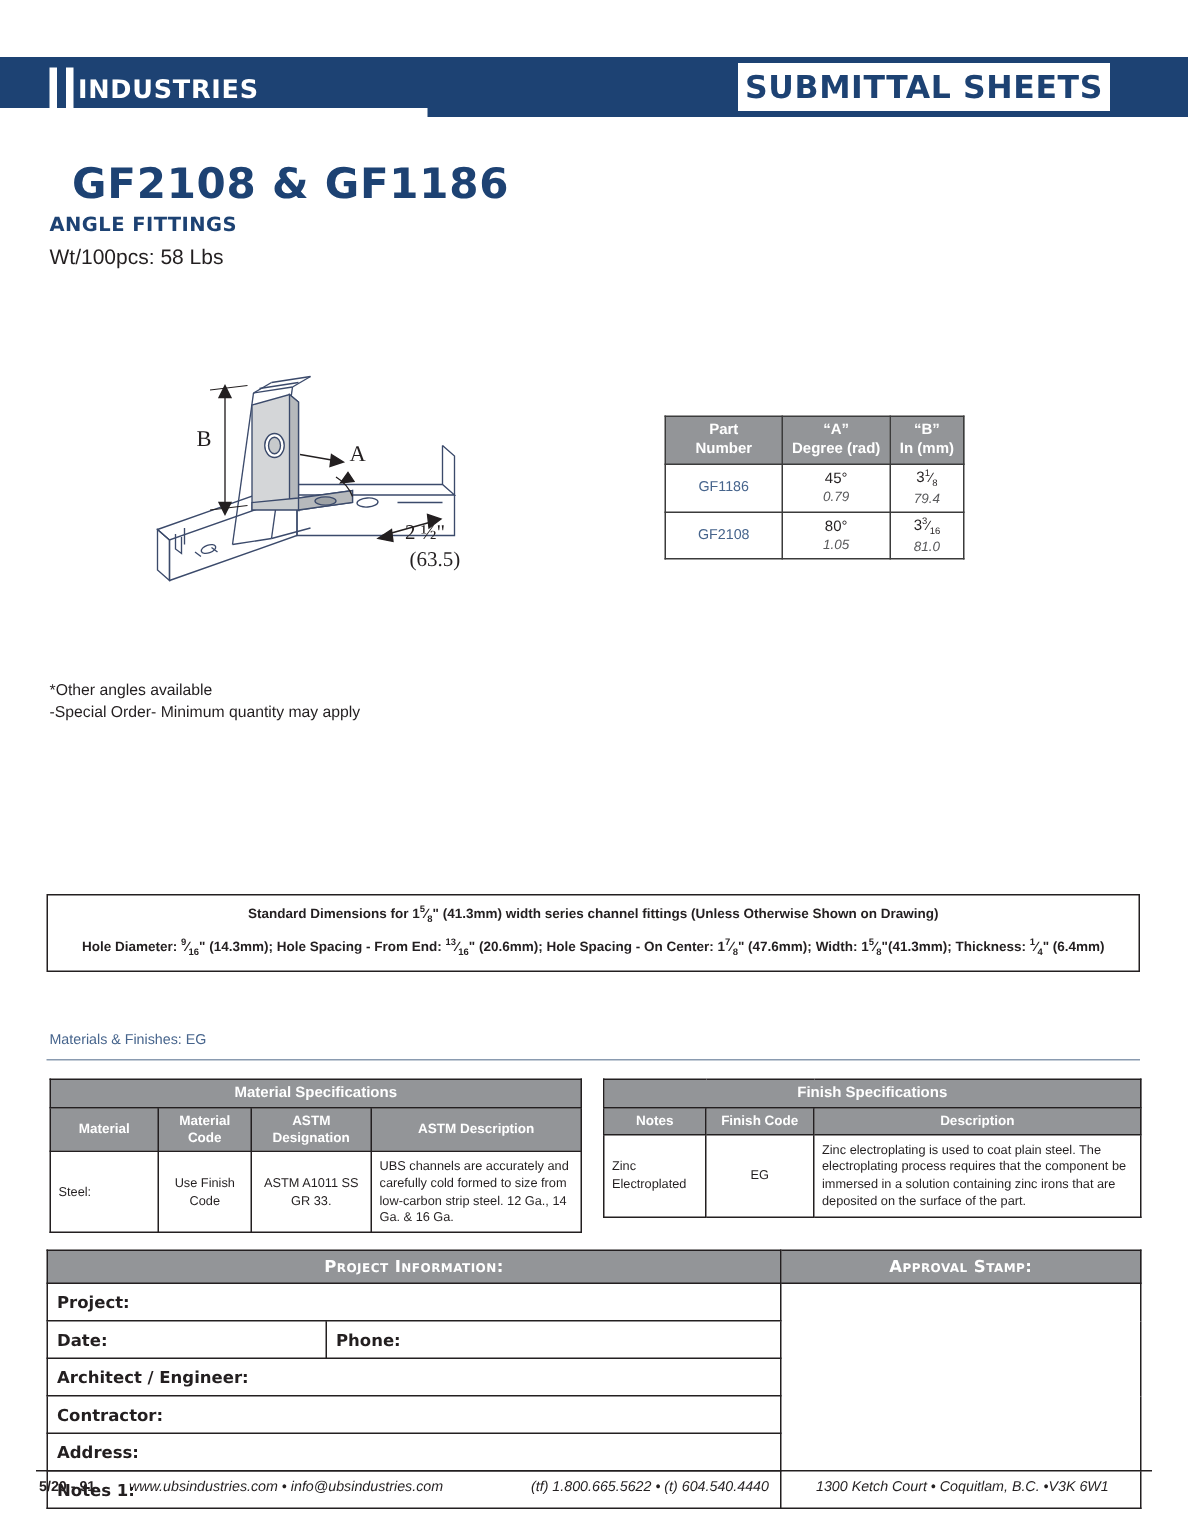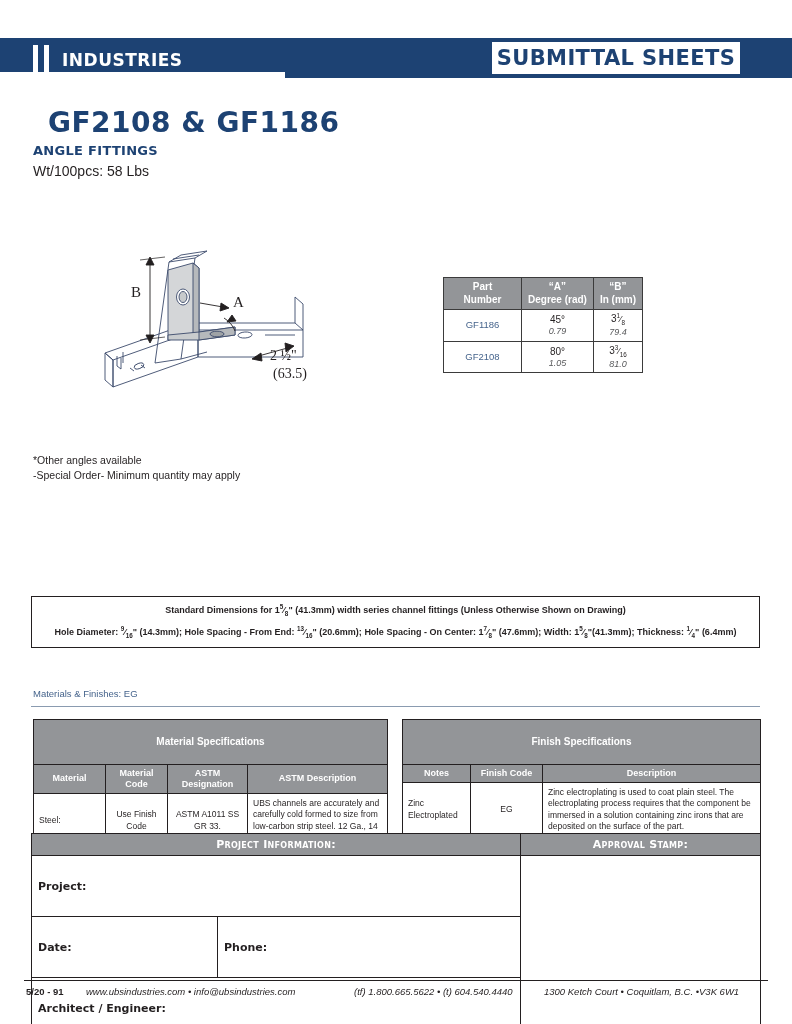--- a/index.html
+++ b/index.html
@@ -47,21 +47,20 @@
     background: #ffffff;
     vertical-align: middle;
     margin: 0 3px;
   }
   .logo-ind {
     font-family: "DejaVu Sans", sans-serif;
     font-weight: bold;
     font-size: 17px;
     letter-spacing: 0.5px;
     color: #ffffff;
-    margin-left: 10px;
     position: relative;
     top: -3px;
   }
   .logo-white-underlay {
     position: absolute;
     left: 0; top: 72px;
     width: 285px; height: 16px;
     background: #ffffff;
   }
   .submittal-plate {
@@ -209,21 +208,21 @@
     table-layout: fixed;
   }
   .mat-table th, .fin-table th {
     background: #939598;
     color: #ffffff;
     font-weight: bold;
     border: 1px solid #231f20;
     text-align: center;
     line-height: 1.2;
   }
-  .tbl-title { font-size: 10px; padding: 16px; }
+  .tbl-title { font-size: 10px; padding: 3px; }
   .tbl-head { font-size: 9px; padding: 3px 2px; }
   .mat-table td, .fin-table td {
     border: 1px solid #231f20;
     font-size: 8.5px;
     padding: 4px 5px;
     vertical-align: middle;
     line-height: 1.35;
   }
   .c-center { text-align: center; }
   .c-left { text-align: left; }
@@ -250,21 +249,21 @@
     letter-spacing: 0.3px;
     padding: 4px;
     text-align: center;
   }
   .proj-table td {
     border: 1px solid #231f20;
     height: 20px;
     font-family: "DejaVu Sans", sans-serif;
     font-weight: bold;
     font-size: 11px;
-    padding: 20px 6px;
+    padding: 2px 6px;
     vertical-align: middle;
   }
   .stamp-cell { border: 1px solid #231f20; background: #ffffff; }
 
   
   .footer-rule {
     position: absolute;
     left: 24px; top: 980px;
     width: 744px; height: 1px;
     background: #231f20;

